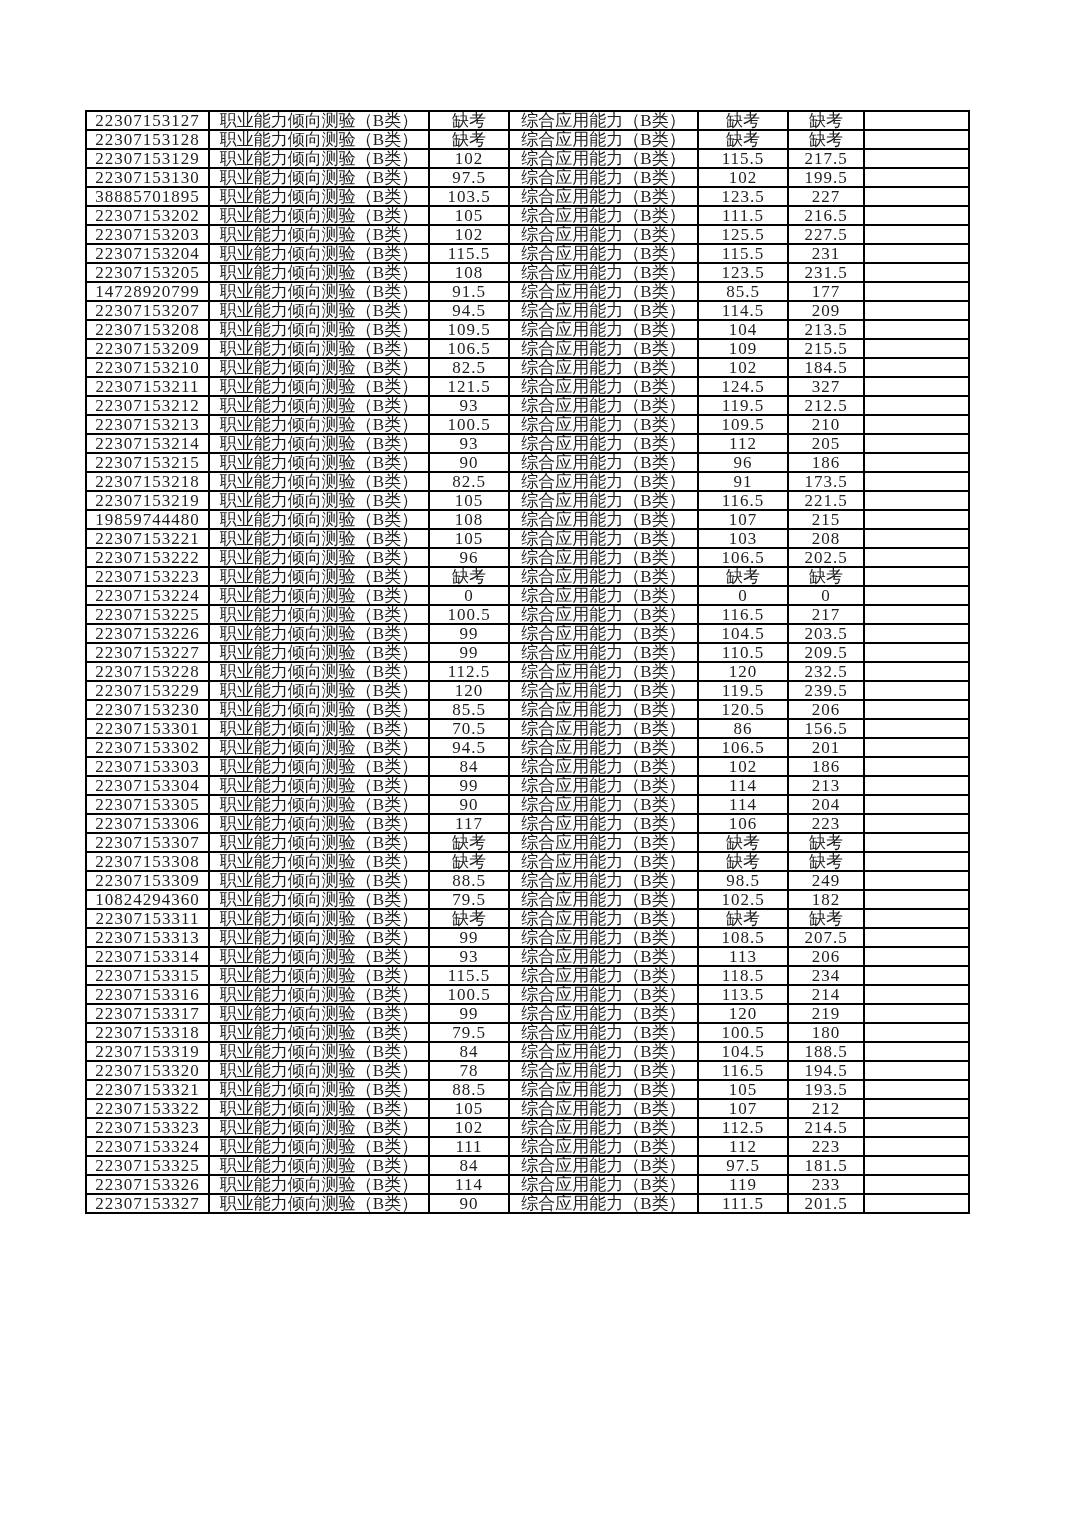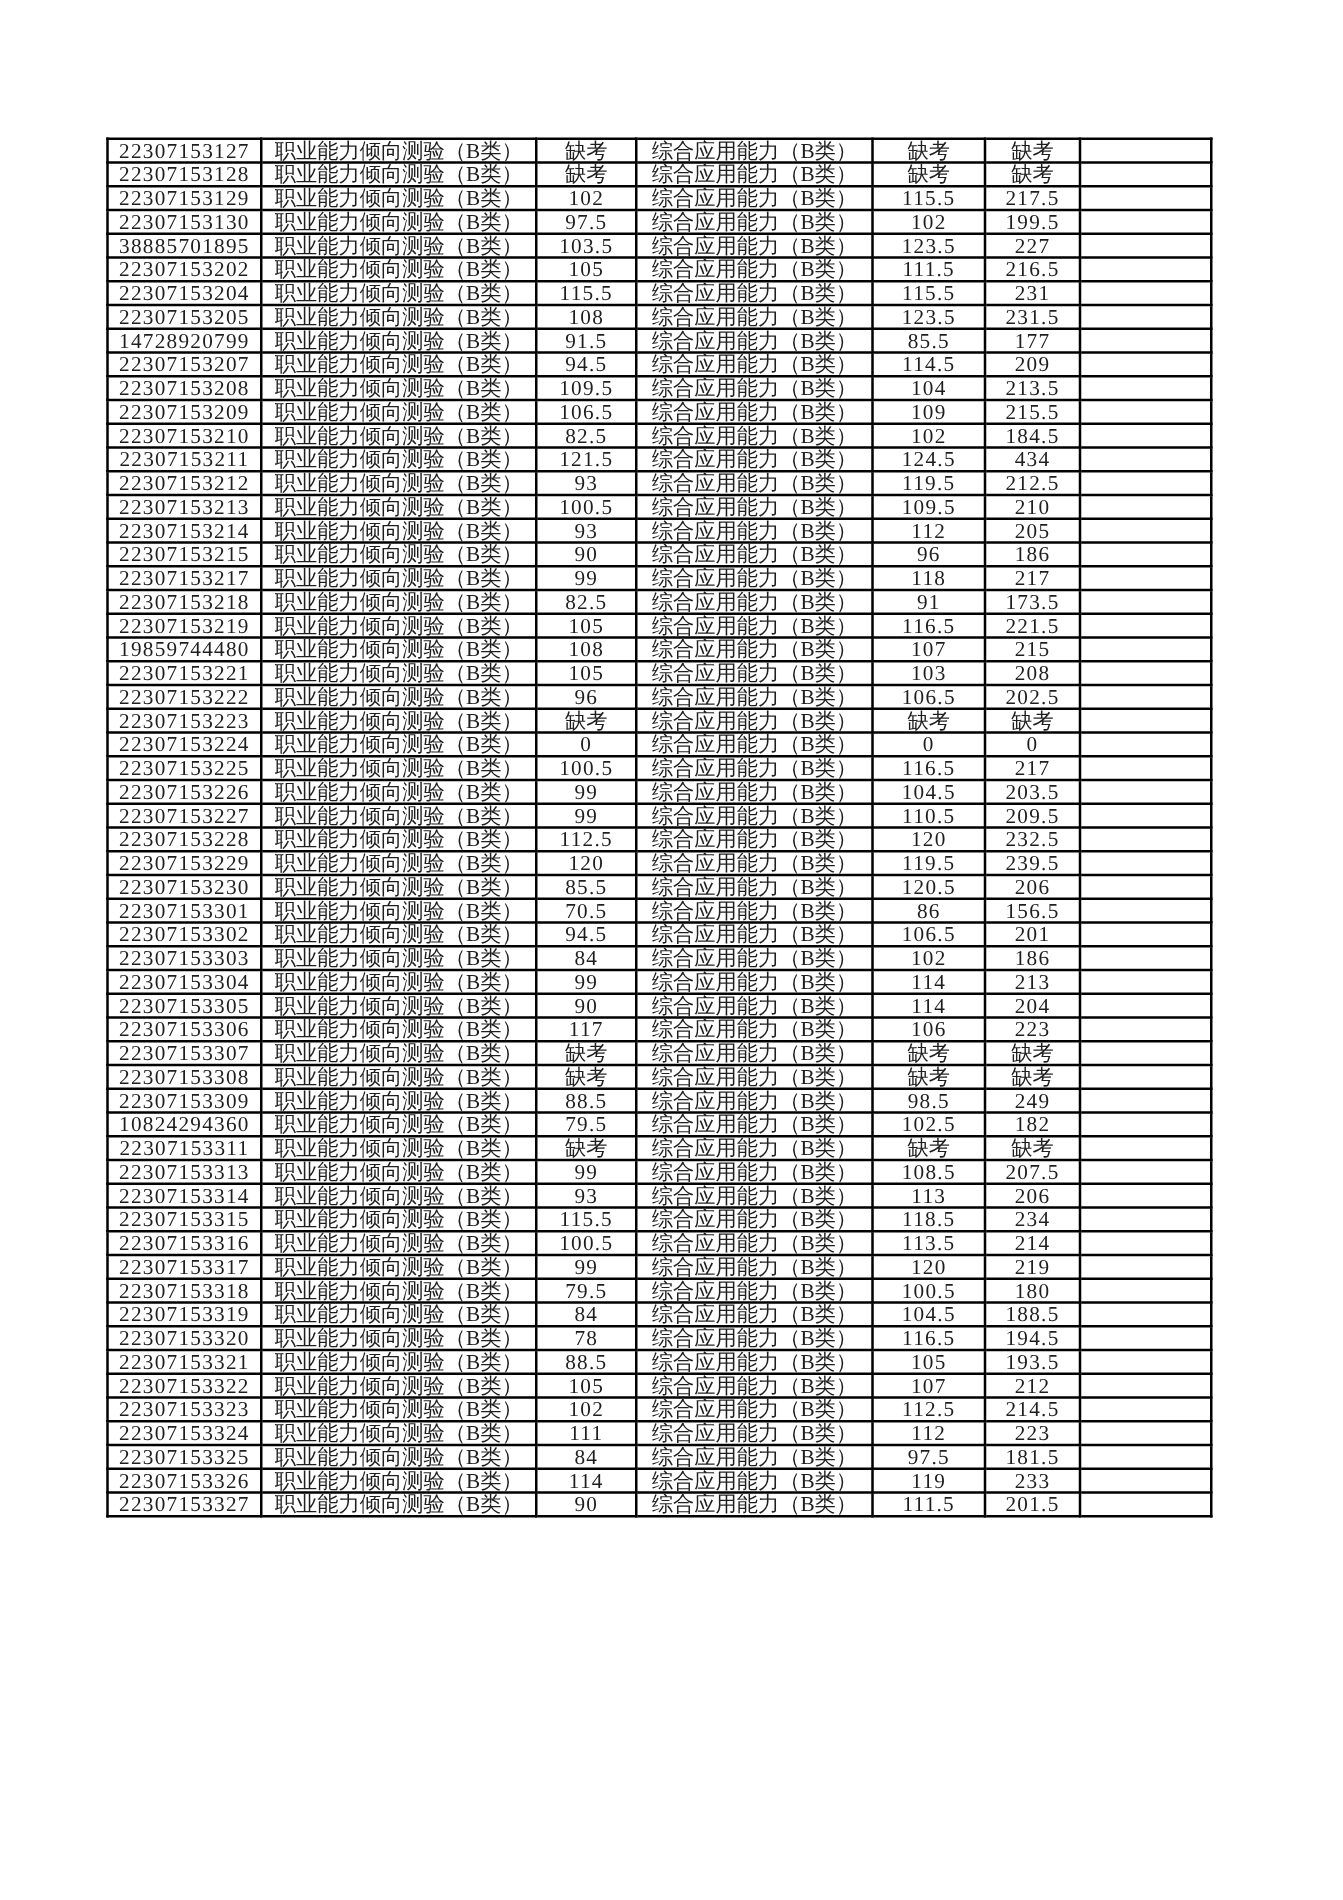--- a/index.html
+++ b/index.html
@@ -100,20 +100,29 @@
       <tr>
         <td class="num">22307153202</td>
         <td>职业能力倾向测验（B类）</td>
         <td class="num">105</td>
         <td>综合应用能力（B类）</td>
         <td class="num">111.5</td>
         <td class="num">216.5</td>
         <td></td>
       </tr>
       <tr>
+        <td class="num">22307153203</td>
+        <td>职业能力倾向测验（B类）</td>
+        <td class="num">102</td>
+        <td>综合应用能力（B类）</td>
+        <td class="num">125.5</td>
+        <td class="num">227.5</td>
+        <td></td>
+      </tr>
+      <tr>
         <td class="num">22307153204</td>
         <td>职业能力倾向测验（B类）</td>
         <td class="num">115.5</td>
         <td>综合应用能力（B类）</td>
         <td class="num">115.5</td>
         <td class="num">231</td>
         <td></td>
       </tr>
       <tr>
         <td class="num">22307153205</td>
@@ -168,21 +177,21 @@
         <td class="num">102</td>
         <td class="num">184.5</td>
         <td></td>
       </tr>
       <tr>
         <td class="num">22307153211</td>
         <td>职业能力倾向测验（B类）</td>
         <td class="num">121.5</td>
         <td>综合应用能力（B类）</td>
         <td class="num">124.5</td>
-        <td class="num">434</td>
+        <td class="num">327</td>
         <td></td>
       </tr>
       <tr>
         <td class="num">22307153212</td>
         <td>职业能力倾向测验（B类）</td>
         <td class="num">93</td>
         <td>综合应用能力（B类）</td>
         <td class="num">119.5</td>
         <td class="num">212.5</td>
         <td></td>
@@ -205,29 +214,20 @@
         <td class="num">205</td>
         <td></td>
       </tr>
       <tr>
         <td class="num">22307153215</td>
         <td>职业能力倾向测验（B类）</td>
         <td class="num">90</td>
         <td>综合应用能力（B类）</td>
         <td class="num">96</td>
         <td class="num">186</td>
-        <td></td>
-      </tr>
-      <tr>
-        <td class="num">22307153217</td>
-        <td>职业能力倾向测验（B类）</td>
-        <td class="num">99</td>
-        <td>综合应用能力（B类）</td>
-        <td class="num">118</td>
-        <td class="num">217</td>
         <td></td>
       </tr>
       <tr>
         <td class="num">22307153218</td>
         <td>职业能力倾向测验（B类）</td>
         <td class="num">82.5</td>
         <td>综合应用能力（B类）</td>
         <td class="num">91</td>
         <td class="num">173.5</td>
         <td></td>

